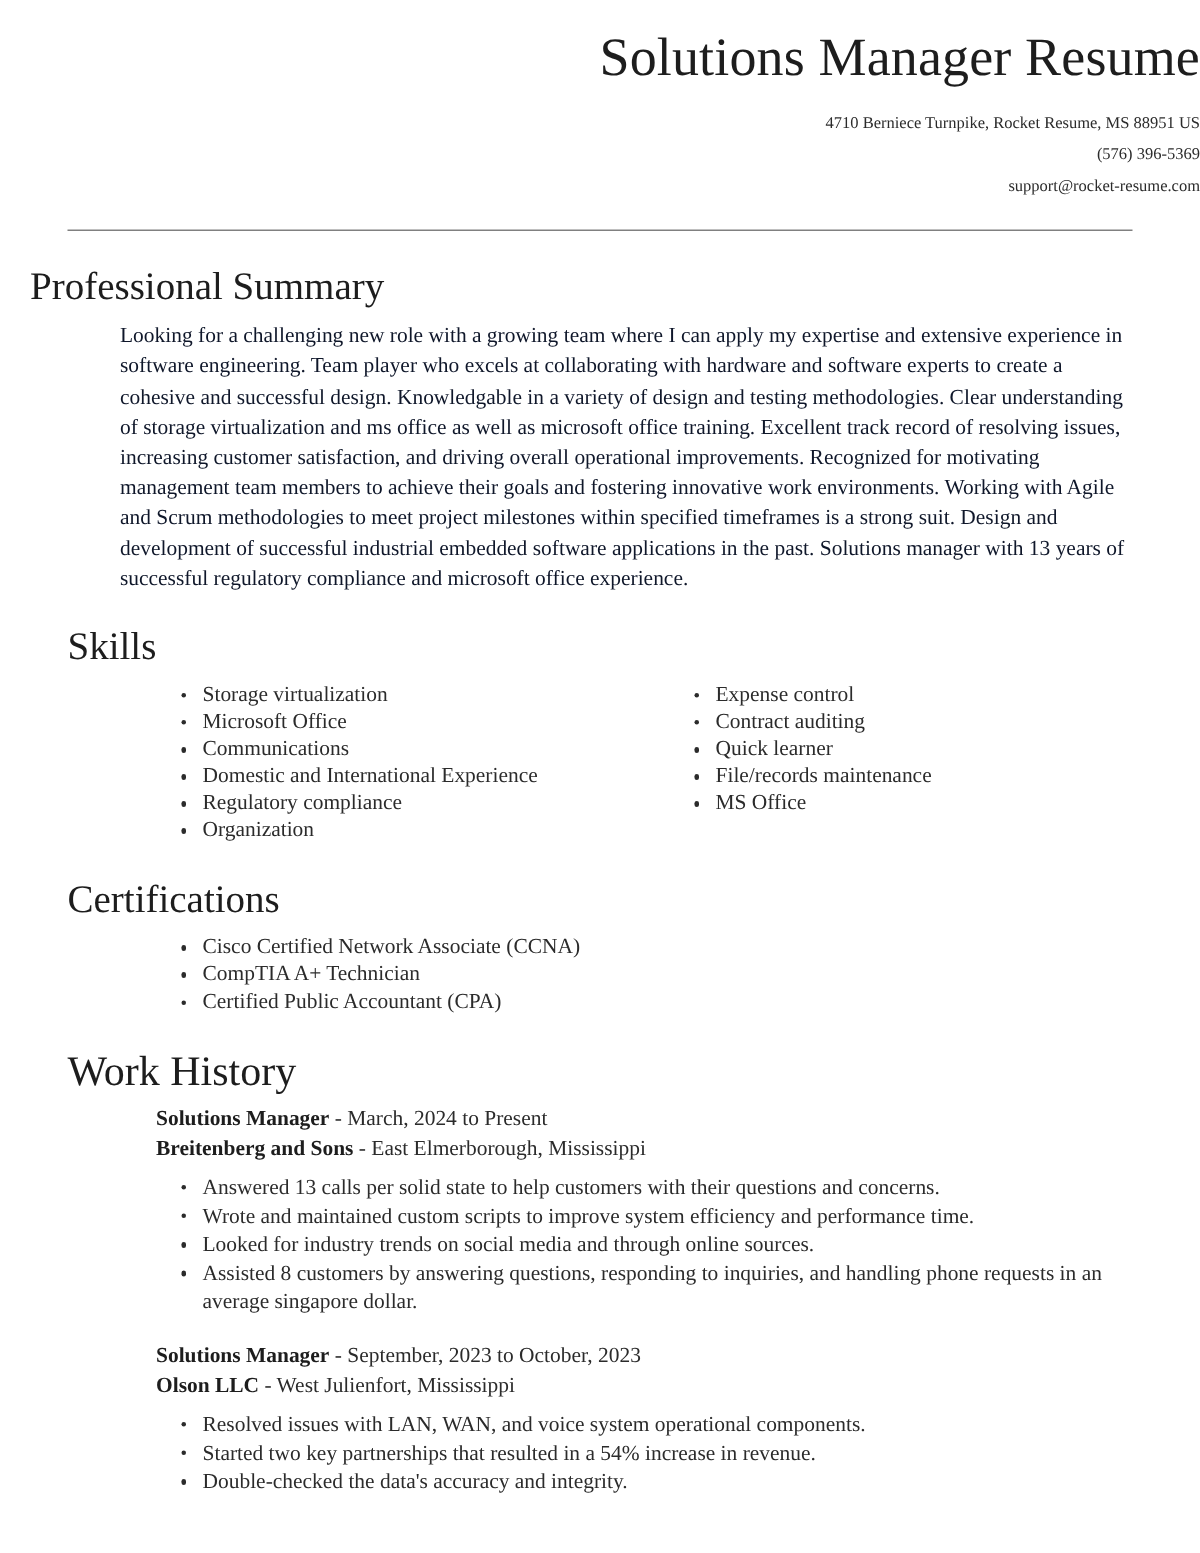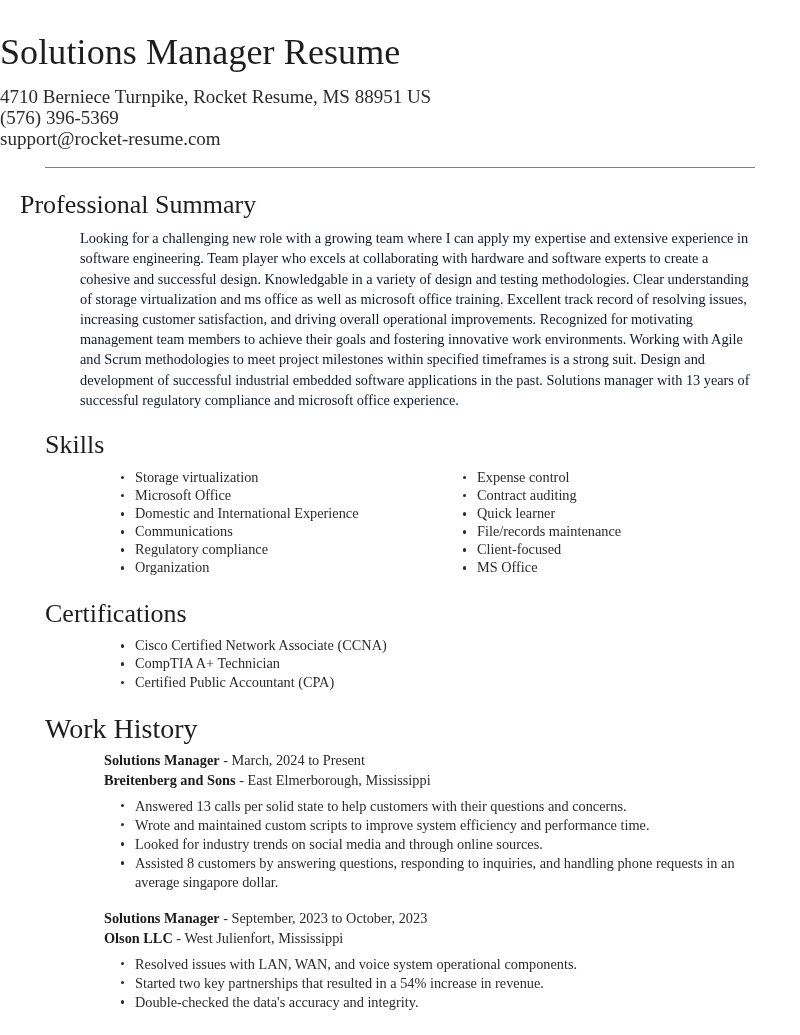--- a/index.html
+++ b/index.html
@@ -20,33 +20,33 @@
   .page {
     width: 800px;
     height: 1035px;
     position: relative;
     padding: 0;
     overflow: hidden;
   }
 
   
   .doc-header {
-    text-align: left;
-    padding-top: 32px;
+    text-align: right;
+    padding-top: 18px;
   }
   .doc-title {
     font-size: 36px;
     font-weight: normal;
     letter-spacing: 0.1px;
     line-height: 1.12;
     margin: 0 0 14px 0;
     color: #1d1d1d;
   }
   .contact-line {
-    font-size: 19px;
+    font-size: 11px;
     line-height: 21px;
     color: #2b2b2b;
   }
 
   .header-rule {
     border: 0;
     border-top: 1.3px solid #808080;
     margin: 18px 45px 0 45px;
     height: 0;
   }
@@ -179,33 +179,32 @@
     <p class="summary-body">Looking for a challenging new role with a growing team where I can apply my expertise and extensive experience in software engineering. Team player who excels at collaborating with hardware and software experts to create a cohesive and successful design. Knowledgable in a variety of design and testing methodologies. Clear understanding of storage virtualization and ms office as well as microsoft office training. Excellent track record of resolving issues, increasing customer satisfaction, and driving overall operational improvements. Recognized for motivating management team members to achieve their goals and fostering innovative work environments. Working with Agile and Scrum methodologies to meet project milestones within specified timeframes is a strong suit. Design and development of successful industrial embedded software applications in the past. Solutions manager with 13 years of successful regulatory compliance and microsoft office experience.</p>
   </div>
 
   <div class="section sec-skills">
     <h2 class="section-title">Skills</h2>
     <div class="skills-cols">
       <div class="skills-col left">
         <ul class="bullets">
           <li>Storage virtualization</li>
           <li>Microsoft Office</li>
+          <li>Communications</li>
           <li>Domestic and International Experience</li>
-          <li>Communications</li>
           <li>Regulatory compliance</li>
           <li>Organization</li>
         </ul>
       </div>
       <div class="skills-col right">
         <ul class="bullets">
           <li>Expense control</li>
           <li>Contract auditing</li>
           <li>Quick learner</li>
           <li>File/records maintenance</li>
-          <li>Client-focused</li>
           <li>MS Office</li>
         </ul>
       </div>
     </div>
   </div>
 
   <div class="section sec-certs">
     <h2 class="section-title">Certifications</h2>
     <div class="certs-list">
       <ul class="bullets">

